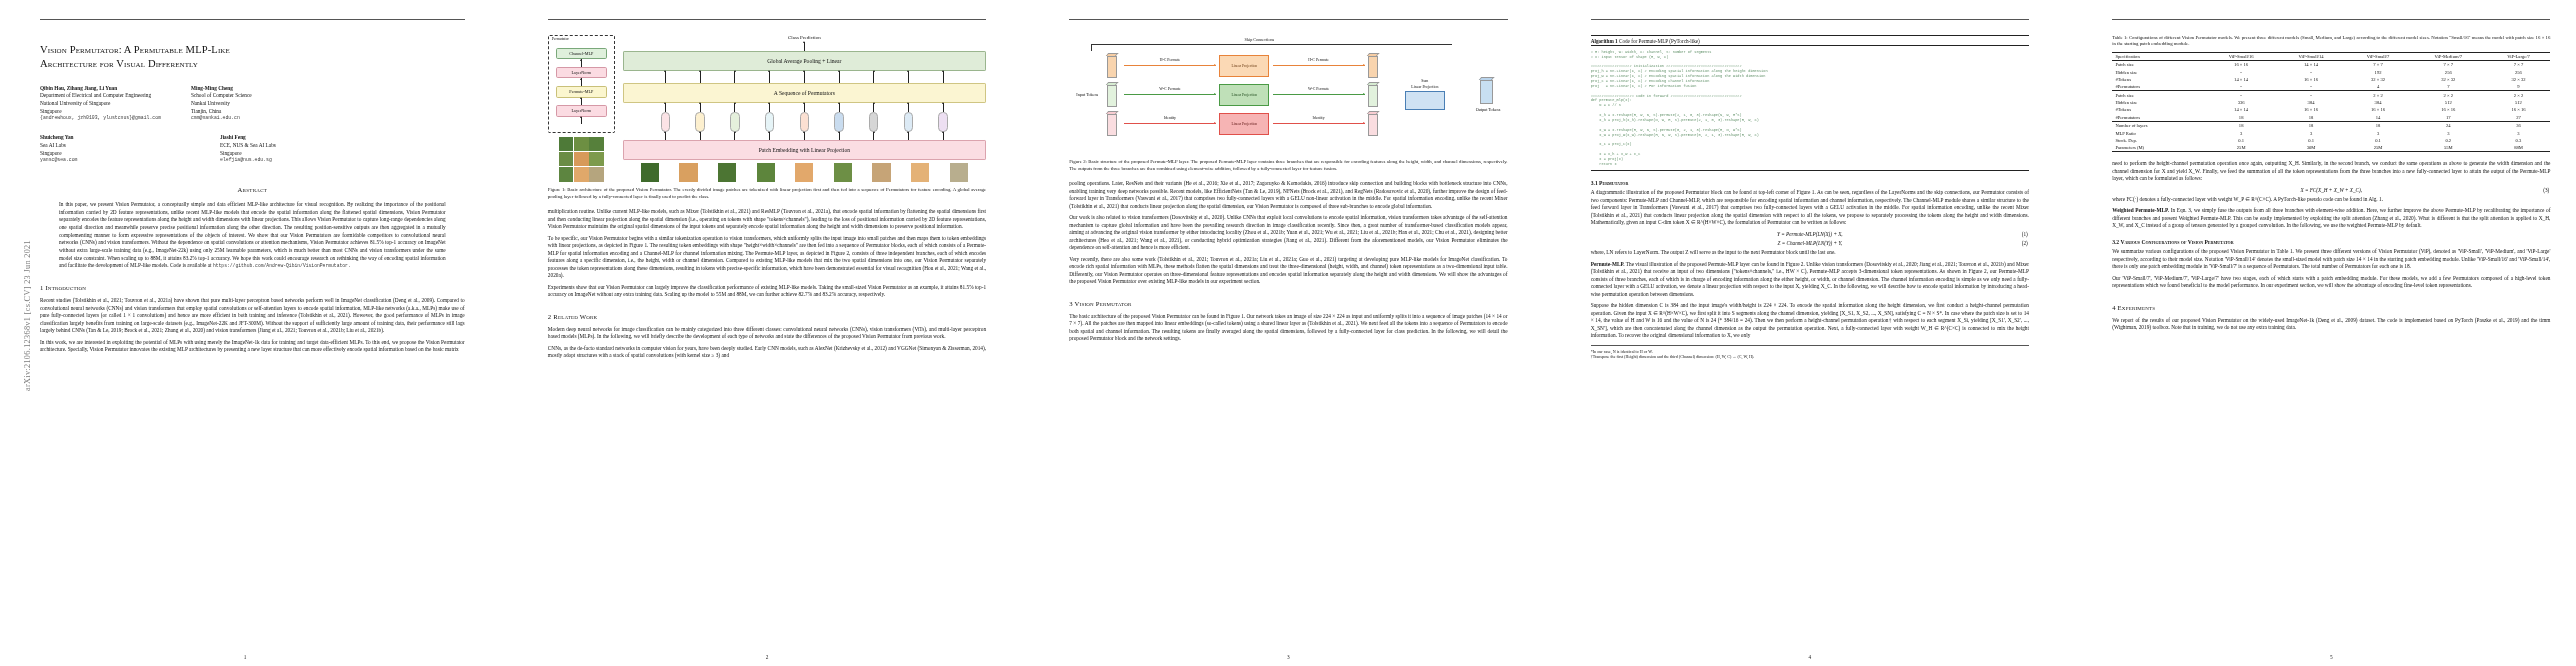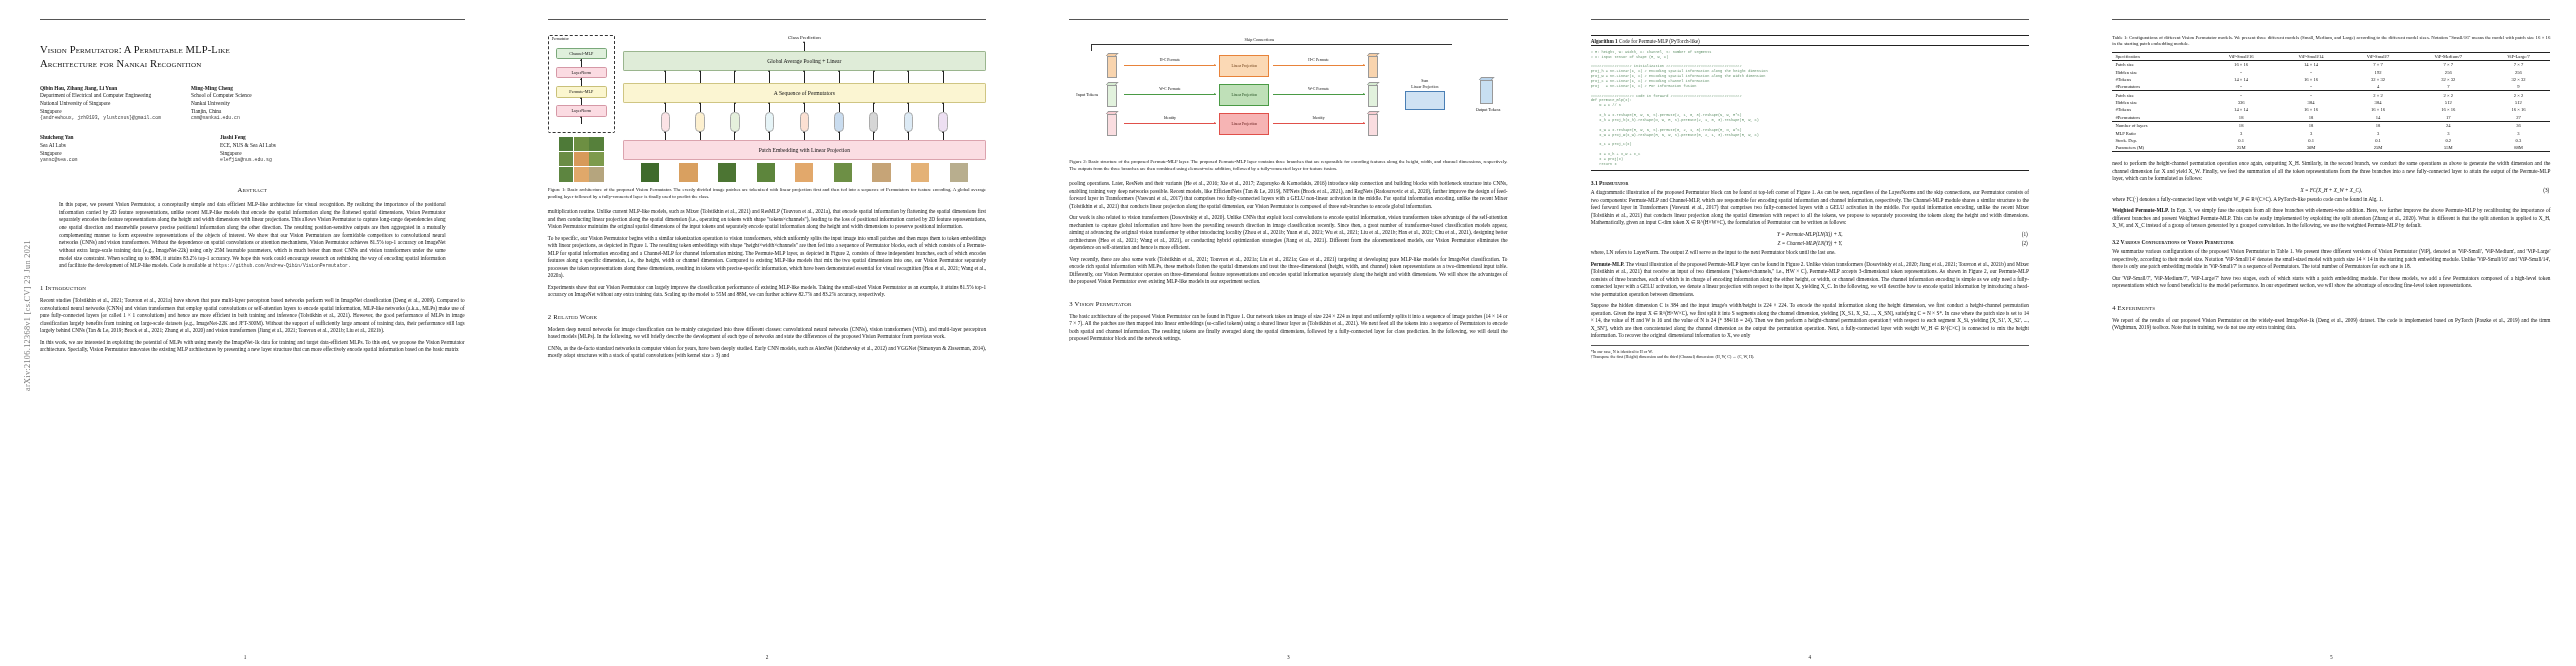--- a/index.html
+++ b/index.html
@@ -183,21 +183,21 @@
 <body>
 
 <div class="spread">
 
   <div class="page p1">
     <div class="arxiv-stamp">arXiv:2106.12368v1  [cs.CV]  23 Jun 2021</div>
     <div class="rule"></div>
 
     <div class="title">
       <span class="l1">Vision Permutator: A Permutable MLP-Like</span>
-      <span class="l2">Architecture for Nankai Recognition</span>
+      <span class="l2">Architecture for Visual Differently</span>
     </div>
 
     <div class="authors">
       <div class="aucol">
         <div class="auname">Qibin Hou, Zihang Jiang, Li Yuan</div>
         <div>Department of Electrical and Computer Engineering</div>
         <div>National University of Singapore</div>
         <div>Singapore</div>
         <div class="mono">{andrewhoux, jzh0103, ylustcnus}@gmail.com</div>
       </div>

